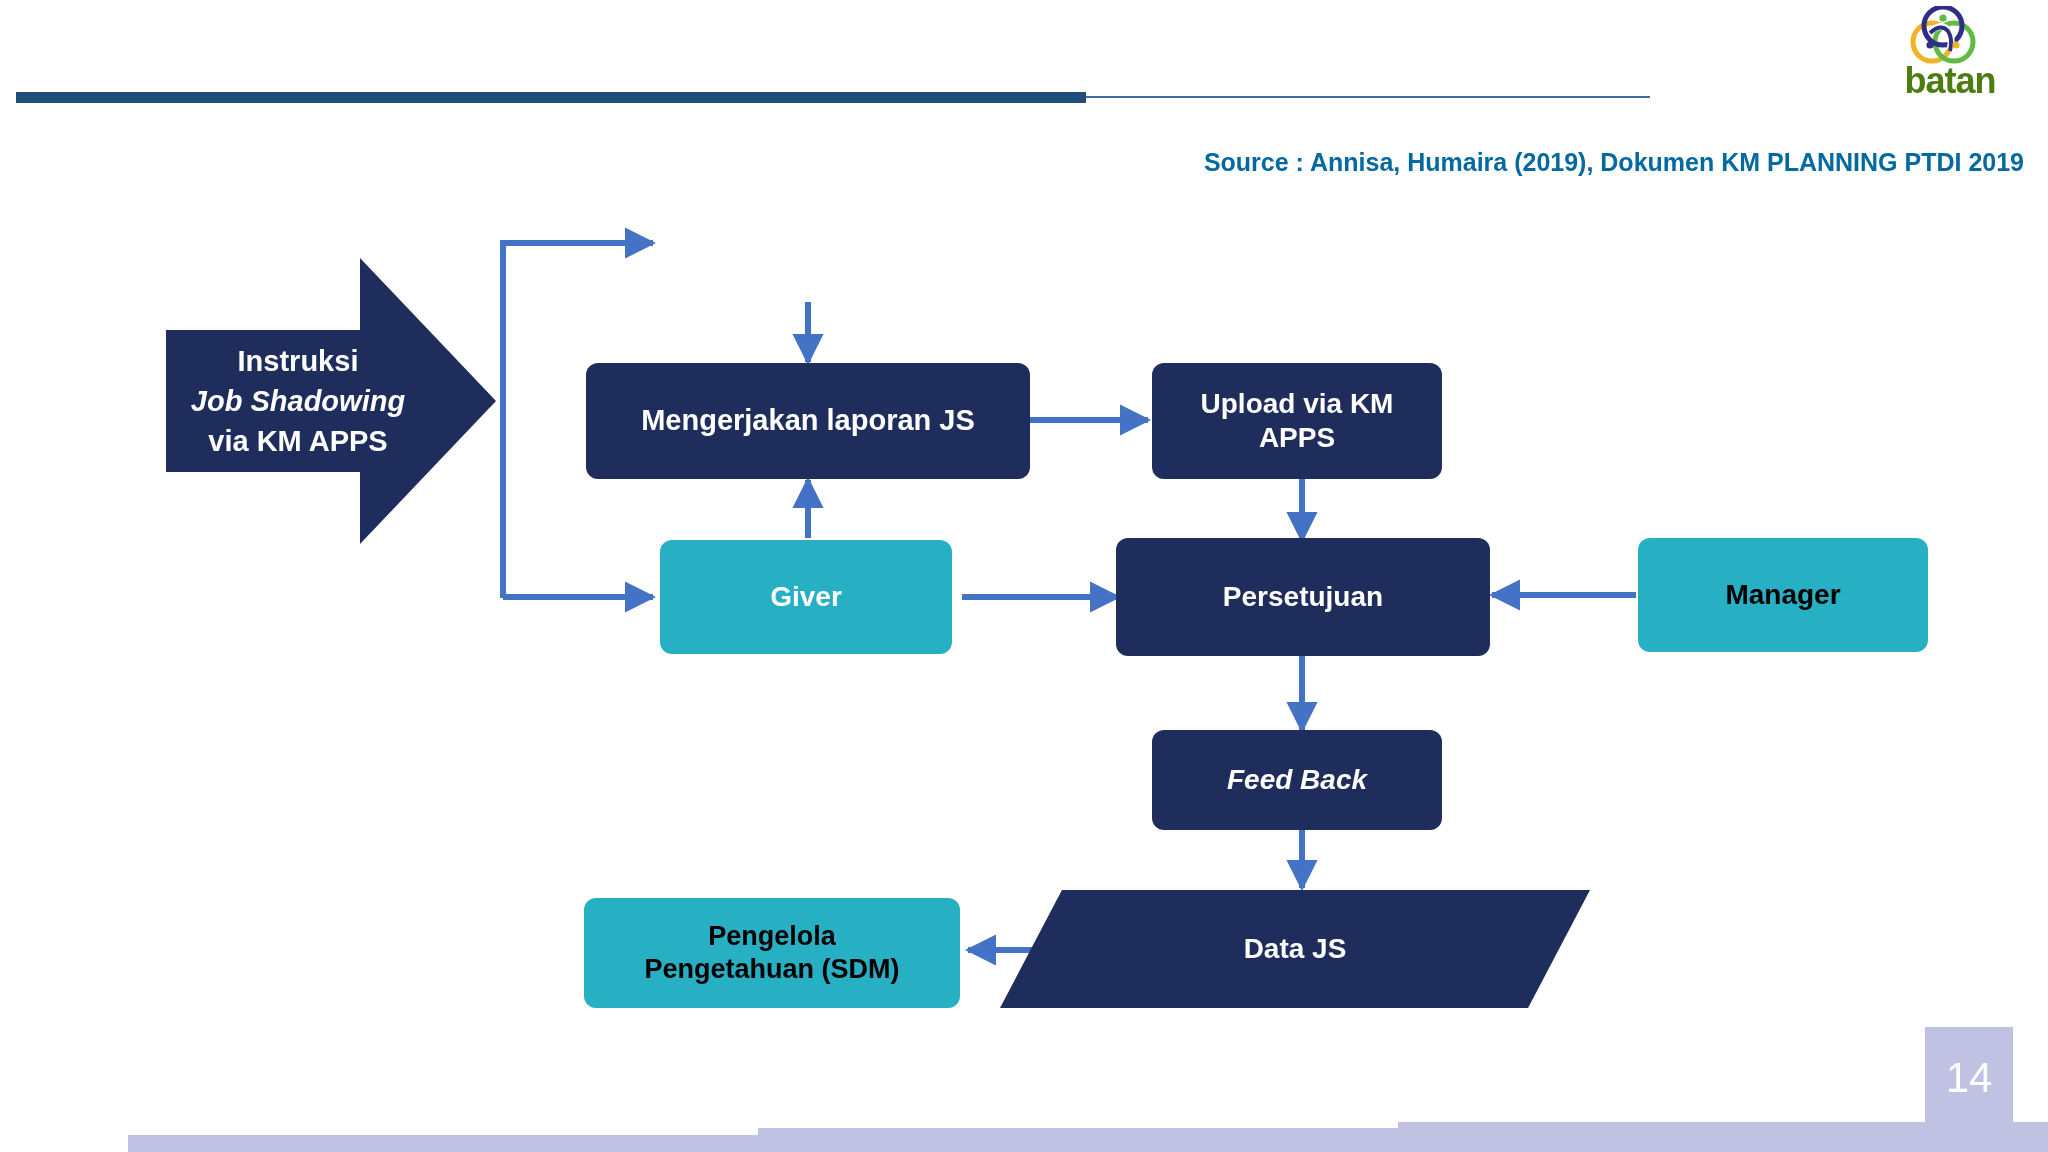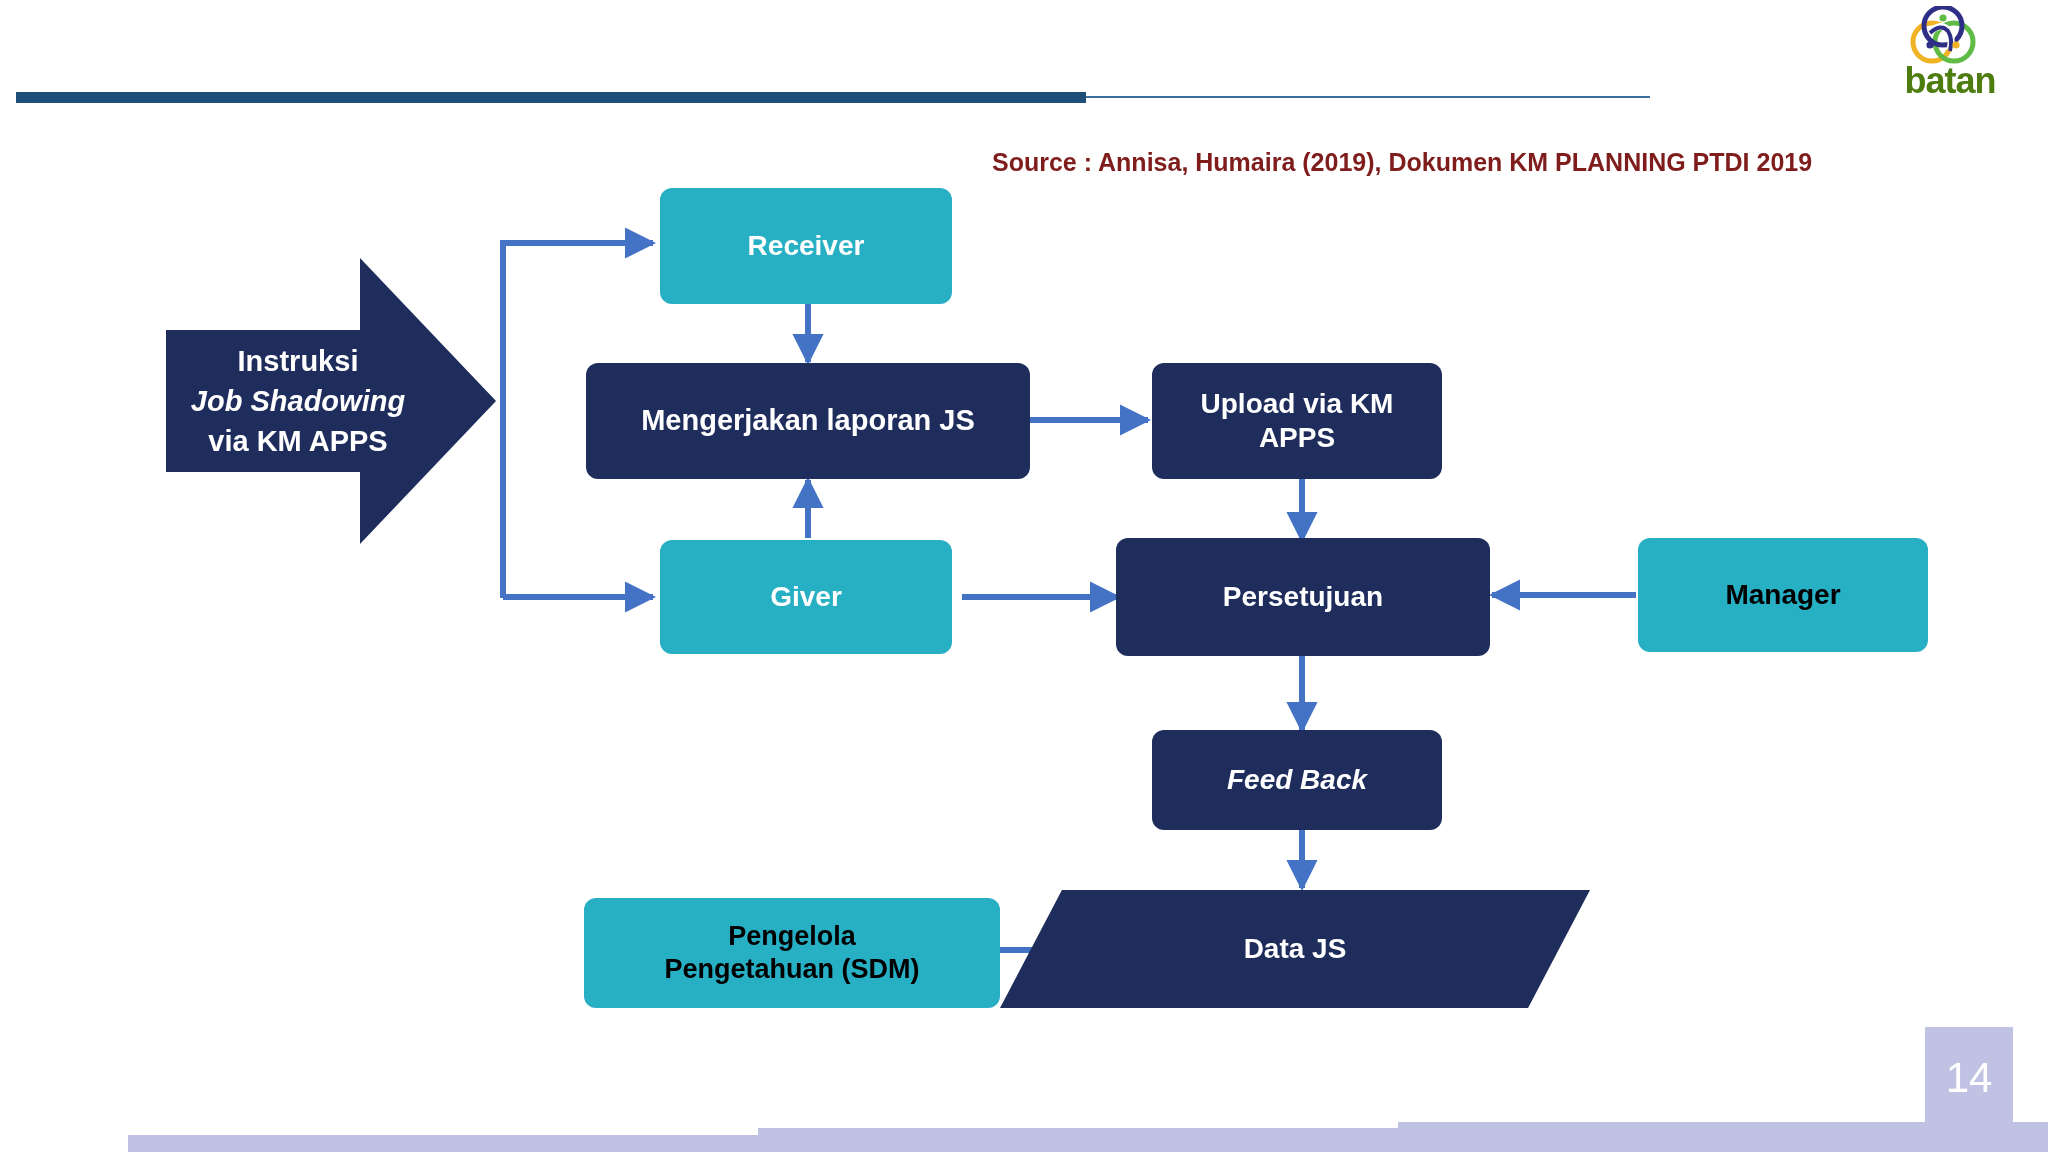--- a/index.html
+++ b/index.html
@@ -85,24 +85,24 @@
     color: #4d7c0f;
     letter-spacing: -1px;
   }
 
   
   #source-line {
     position: absolute;
     left: 992px;
     top: 148px;
     width: 1032px;
-    text-align: left;
+    text-align: right;
     font-size: 25px;
     font-weight: bold;
-    color: #7f1d1d;
+    color: #0369a1;
     white-space: nowrap;
   }
 
   
   #flow { position: absolute; left: 0; top: 0; width: 2048px; height: 1152px; }
 
   .node {
     position: absolute;
     display: flex;
     align-items: center;
@@ -249,23 +249,20 @@
     <svg class="chev-svg" viewBox="0 0 330 286" preserveAspectRatio="none">
       <path d="M 0 72 L 194 72 L 194 0 L 330 143 L 194 286 L 194 214 L 0 214 Z" fill="#1F2D5C"></path>
     </svg>
     <div class="chev-label">
       <span>Instruksi</span>
       <span class="ital">Job Shadowing</span>
       <span>via KM APPS</span>
     </div>
   </div>
 
-  <div class="node teal white-text" style="left:660px; top:188px; width:292px; height:116px; font-size:28px;">
-    <span>Receiver</span>
-  </div>
 
   <div class="node navy white-text" style="left:586px; top:363px; width:444px; height:116px; font-size:29px;">
     <span>Mengerjakan laporan JS</span>
   </div>
 
   <div class="node teal white-text" style="left:660px; top:540px; width:292px; height:114px; font-size:28px;">
     <span>Giver</span>
   </div>
 
   <div class="node navy white-text" style="left:1152px; top:363px; width:290px; height:116px; font-size:28px; flex-direction:column;">
@@ -283,21 +280,21 @@
 
   <div class="node navy white-text italic" style="left:1152px; top:730px; width:290px; height:100px; font-size:28px;">
     <span>Feed Back</span>
   </div>
 
   <div id="node-datajs">
     <div class="para"></div>
     <div class="para-label">Data JS</div>
   </div>
 
-  <div class="node teal dark-text" style="left:584px; top:898px; width:416px; height:110px; font-size:27px; flex-direction:column;">
+  <div class="node teal dark-text" style="left:584px; top:898px; width:376px; height:110px; font-size:27px; flex-direction:column;">
     <span>Pengelola</span>
     <span>Pengetahuan (SDM)</span>
   </div>
 
   <div id="page-badge">14</div>
   <div class="bottom-bar" id="bbar-1"></div>
   <div class="bottom-bar" id="bbar-2"></div>
   <div class="bottom-bar" id="bbar-3"></div>
 
 </div>

